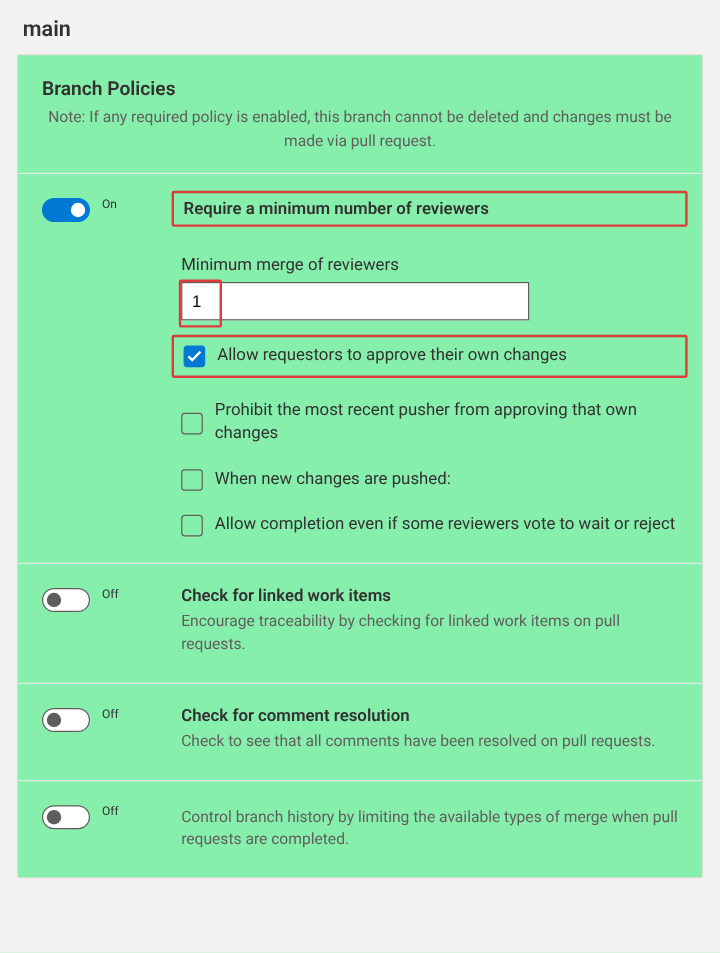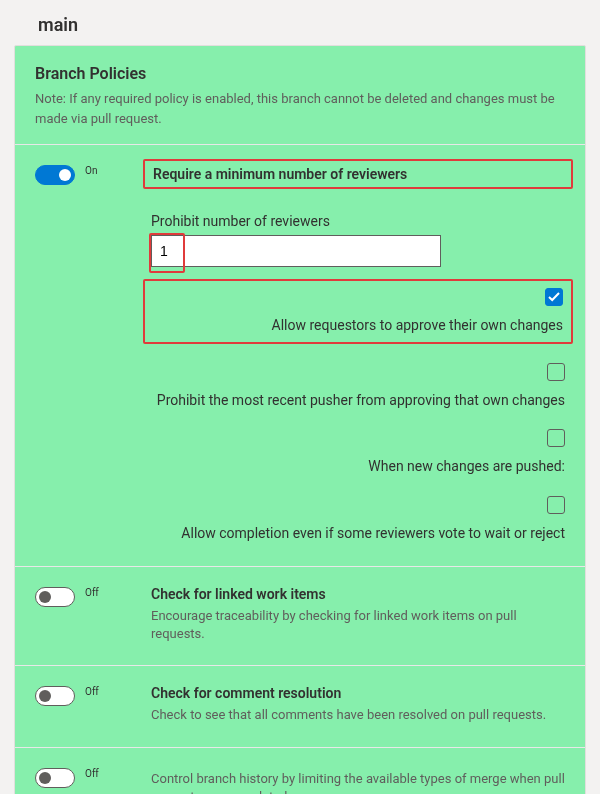--- a/index.html
+++ b/index.html
@@ -8,40 +8,41 @@
       background: #f3f2f1;
       padding: 14px;
       width: 600px;
       color: #323130;
       font-size: 14px;
     }
     .page-title {
       font-size: 18px;
       font-weight: 600;
       margin-bottom: 10px;
-      margin-left: 24px;
+      margin-left: 5px;
     }
     .card {
       background: #86efac;
       border: 1px solid #e1dfdd;
       border-radius: 2px;
     }
     .card-header {
       padding: 18px 20px 16px 20px;
       border-bottom: 1px solid #e8e8e8;
     }
     .card-title {
       font-size: 16px;
       font-weight: 600;
       margin-bottom: 6px;
     }
     .card-note {
       font-size: 13px;
       color: #605e5c;
       line-height: 1.5;
+      text-align: center;
     }
     .policy-row {
       display: flex;
       padding: 18px 20px 22px 20px;
       border-bottom: 1px solid #e8e8e8;
       gap: 16px;
     }
     .policy-row:last-child { border-bottom: none; }
     .toggle-col {
       flex: 0 0 100px;
@@ -128,25 +129,24 @@
       left: -2px;
       top: -2px;
       width: 32px;
       height: 36px;
       border: 2px solid #e03b3b;
       border-radius: 2px;
       pointer-events: none;
     }
     .checkbox-row {
       display: flex;
-      align-items: flex-end;
+      align-items: center;
       gap: 10px;
       margin-top: 18px;
       cursor: pointer;
-      flex-direction: column;
     }
     .checkbox {
       flex: 0 0 18px;
       width: 18px;
       height: 18px;
       border: 1px solid #605e5c;
       border-radius: 3px;
       display: flex;
       align-items: center;
       justify-content: center;
@@ -190,21 +190,21 @@
         <div class="toggle-knob"></div>
       </div>
       <span class="toggle-label">On</span>
     </div>
     <div class="content-col">
       <div class="highlight-red highlight-title">
         <span class="policy-title">Require a minimum number of reviewers</span>
       </div>
 
       <div class="sub-section">
-        <div class="field-label">Prohibit number of reviewers</div>
+        <div class="field-label">Minimum merge of reviewers</div>
         <div class="input-wrap num-highlight">
           <input class="num-input" type="text" value="1" style="">
         </div>
       </div>
 
       <div class="row-highlight">
         <div class="checkbox-row">
           <div class="checkbox checked">
             <svg viewBox="0 0 12 12">
                 <path d="M1 6 L4.2 9 L11 2" stroke="#fff" stroke-width="2" fill="none"></path>

